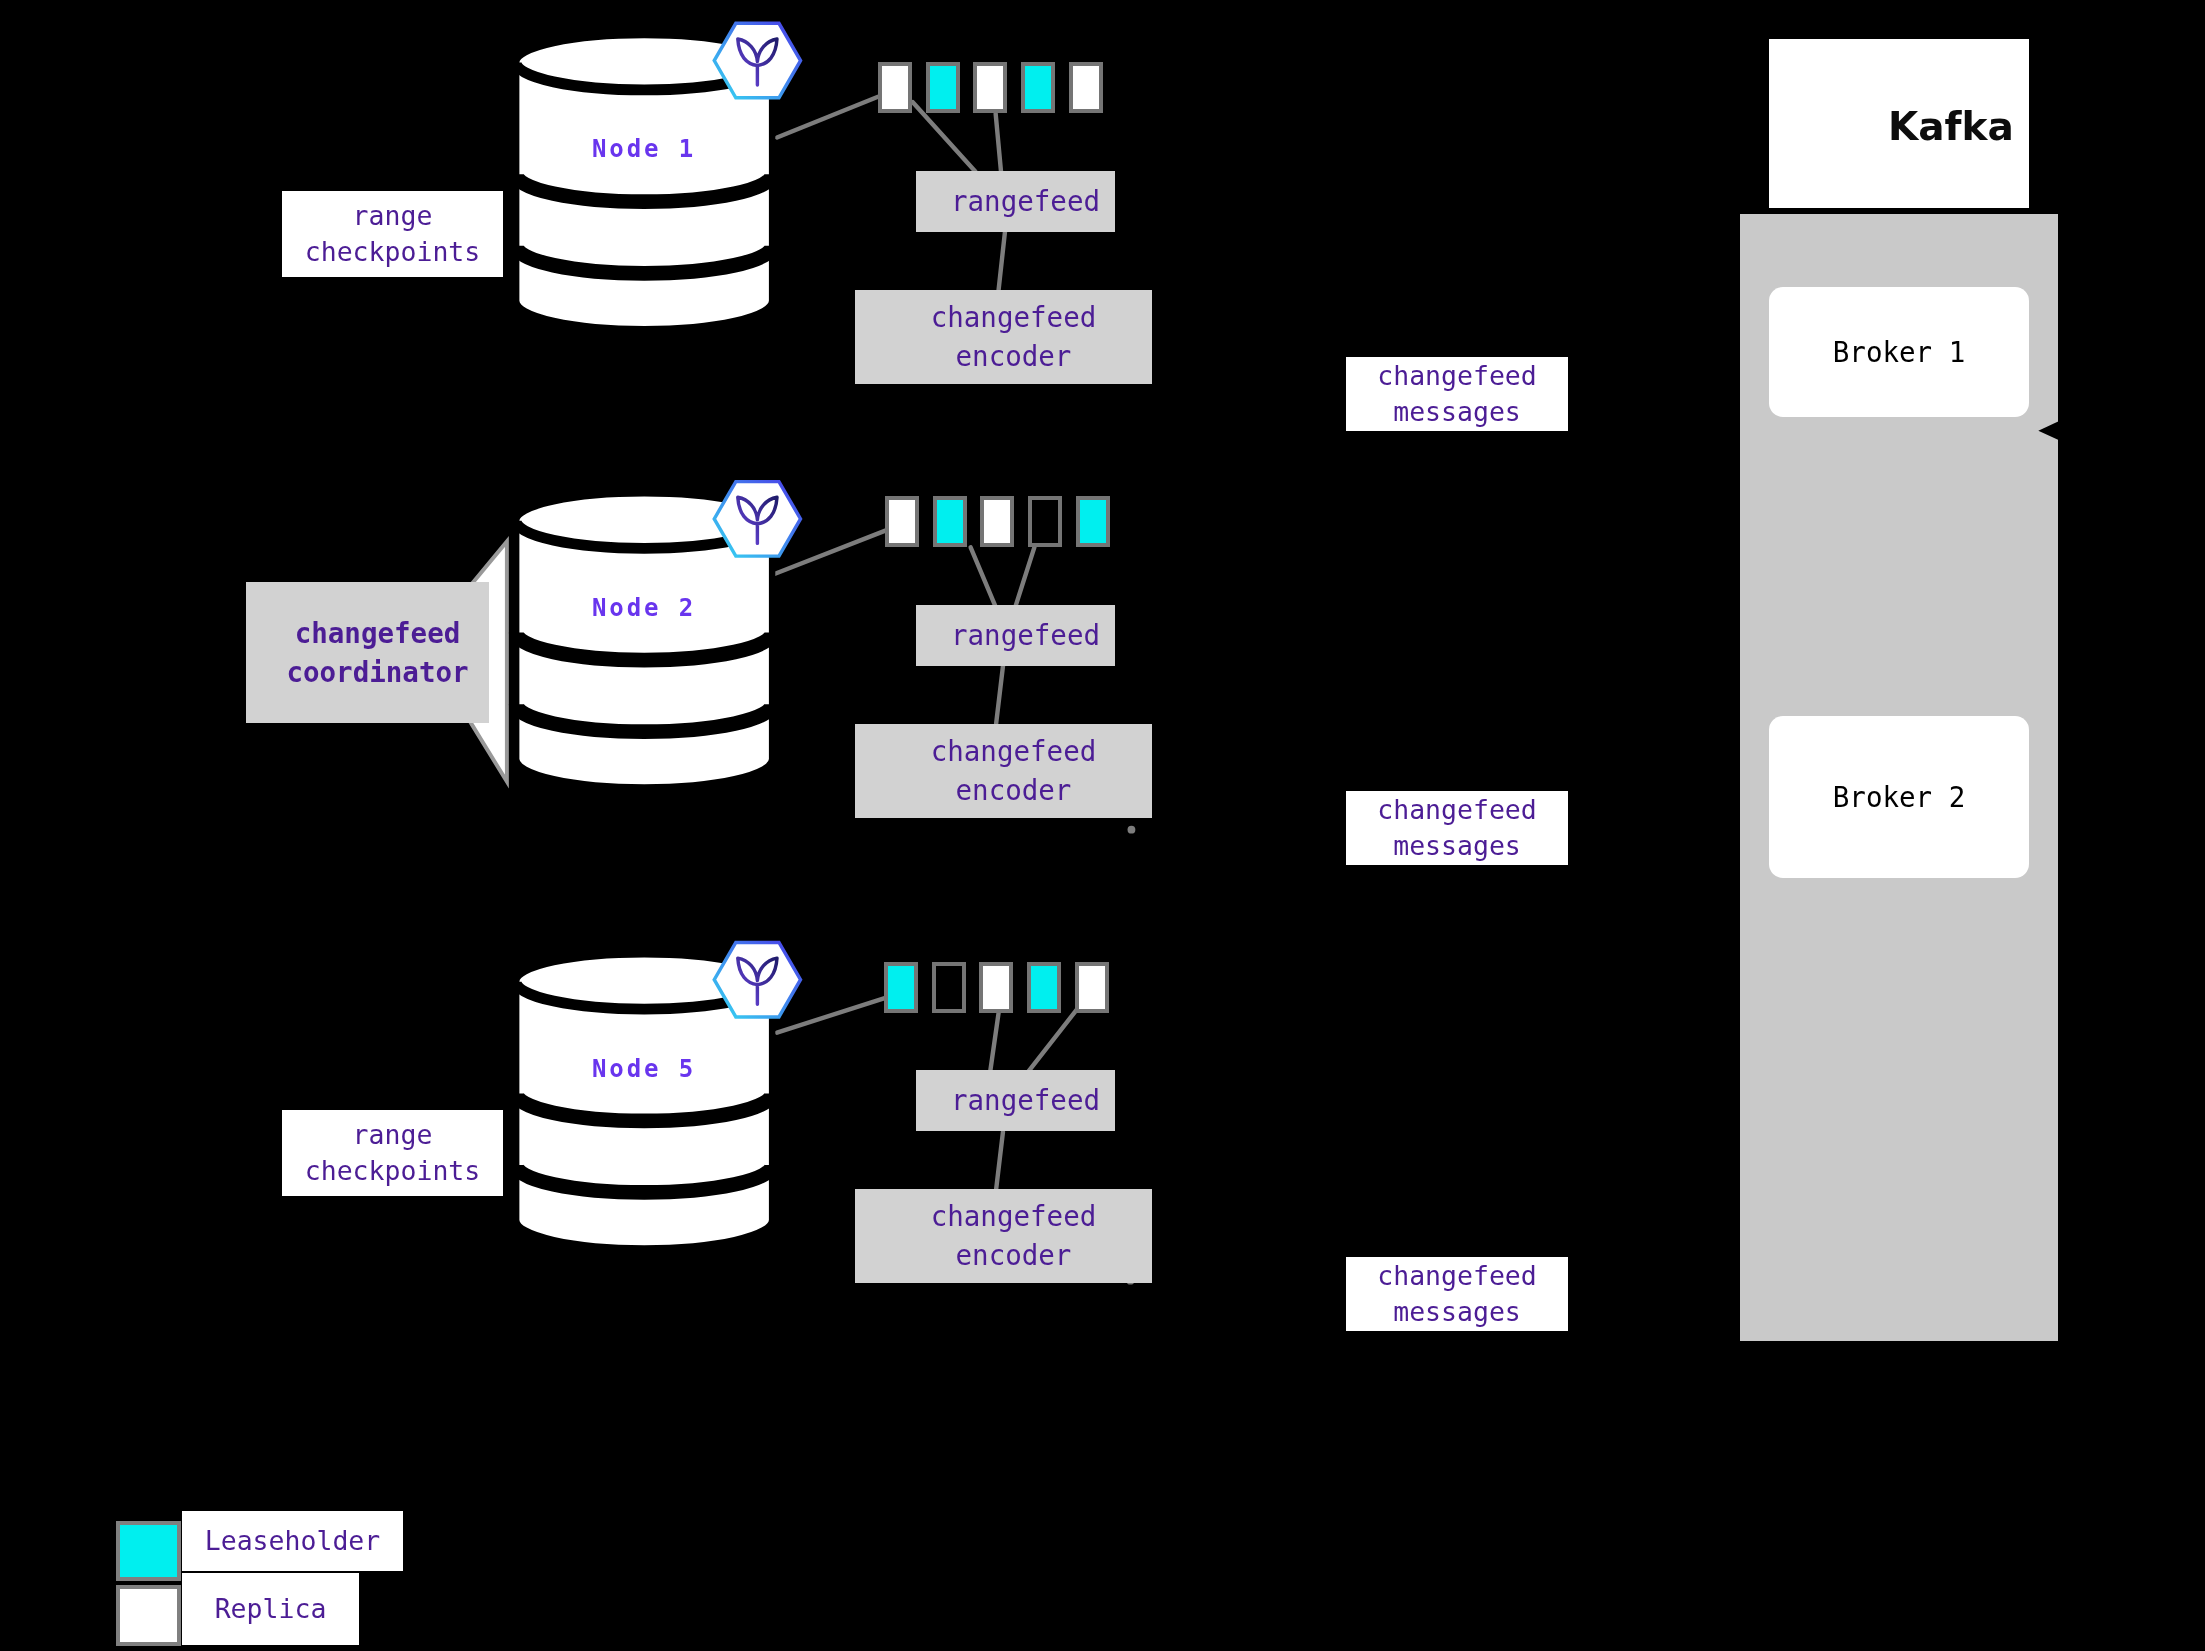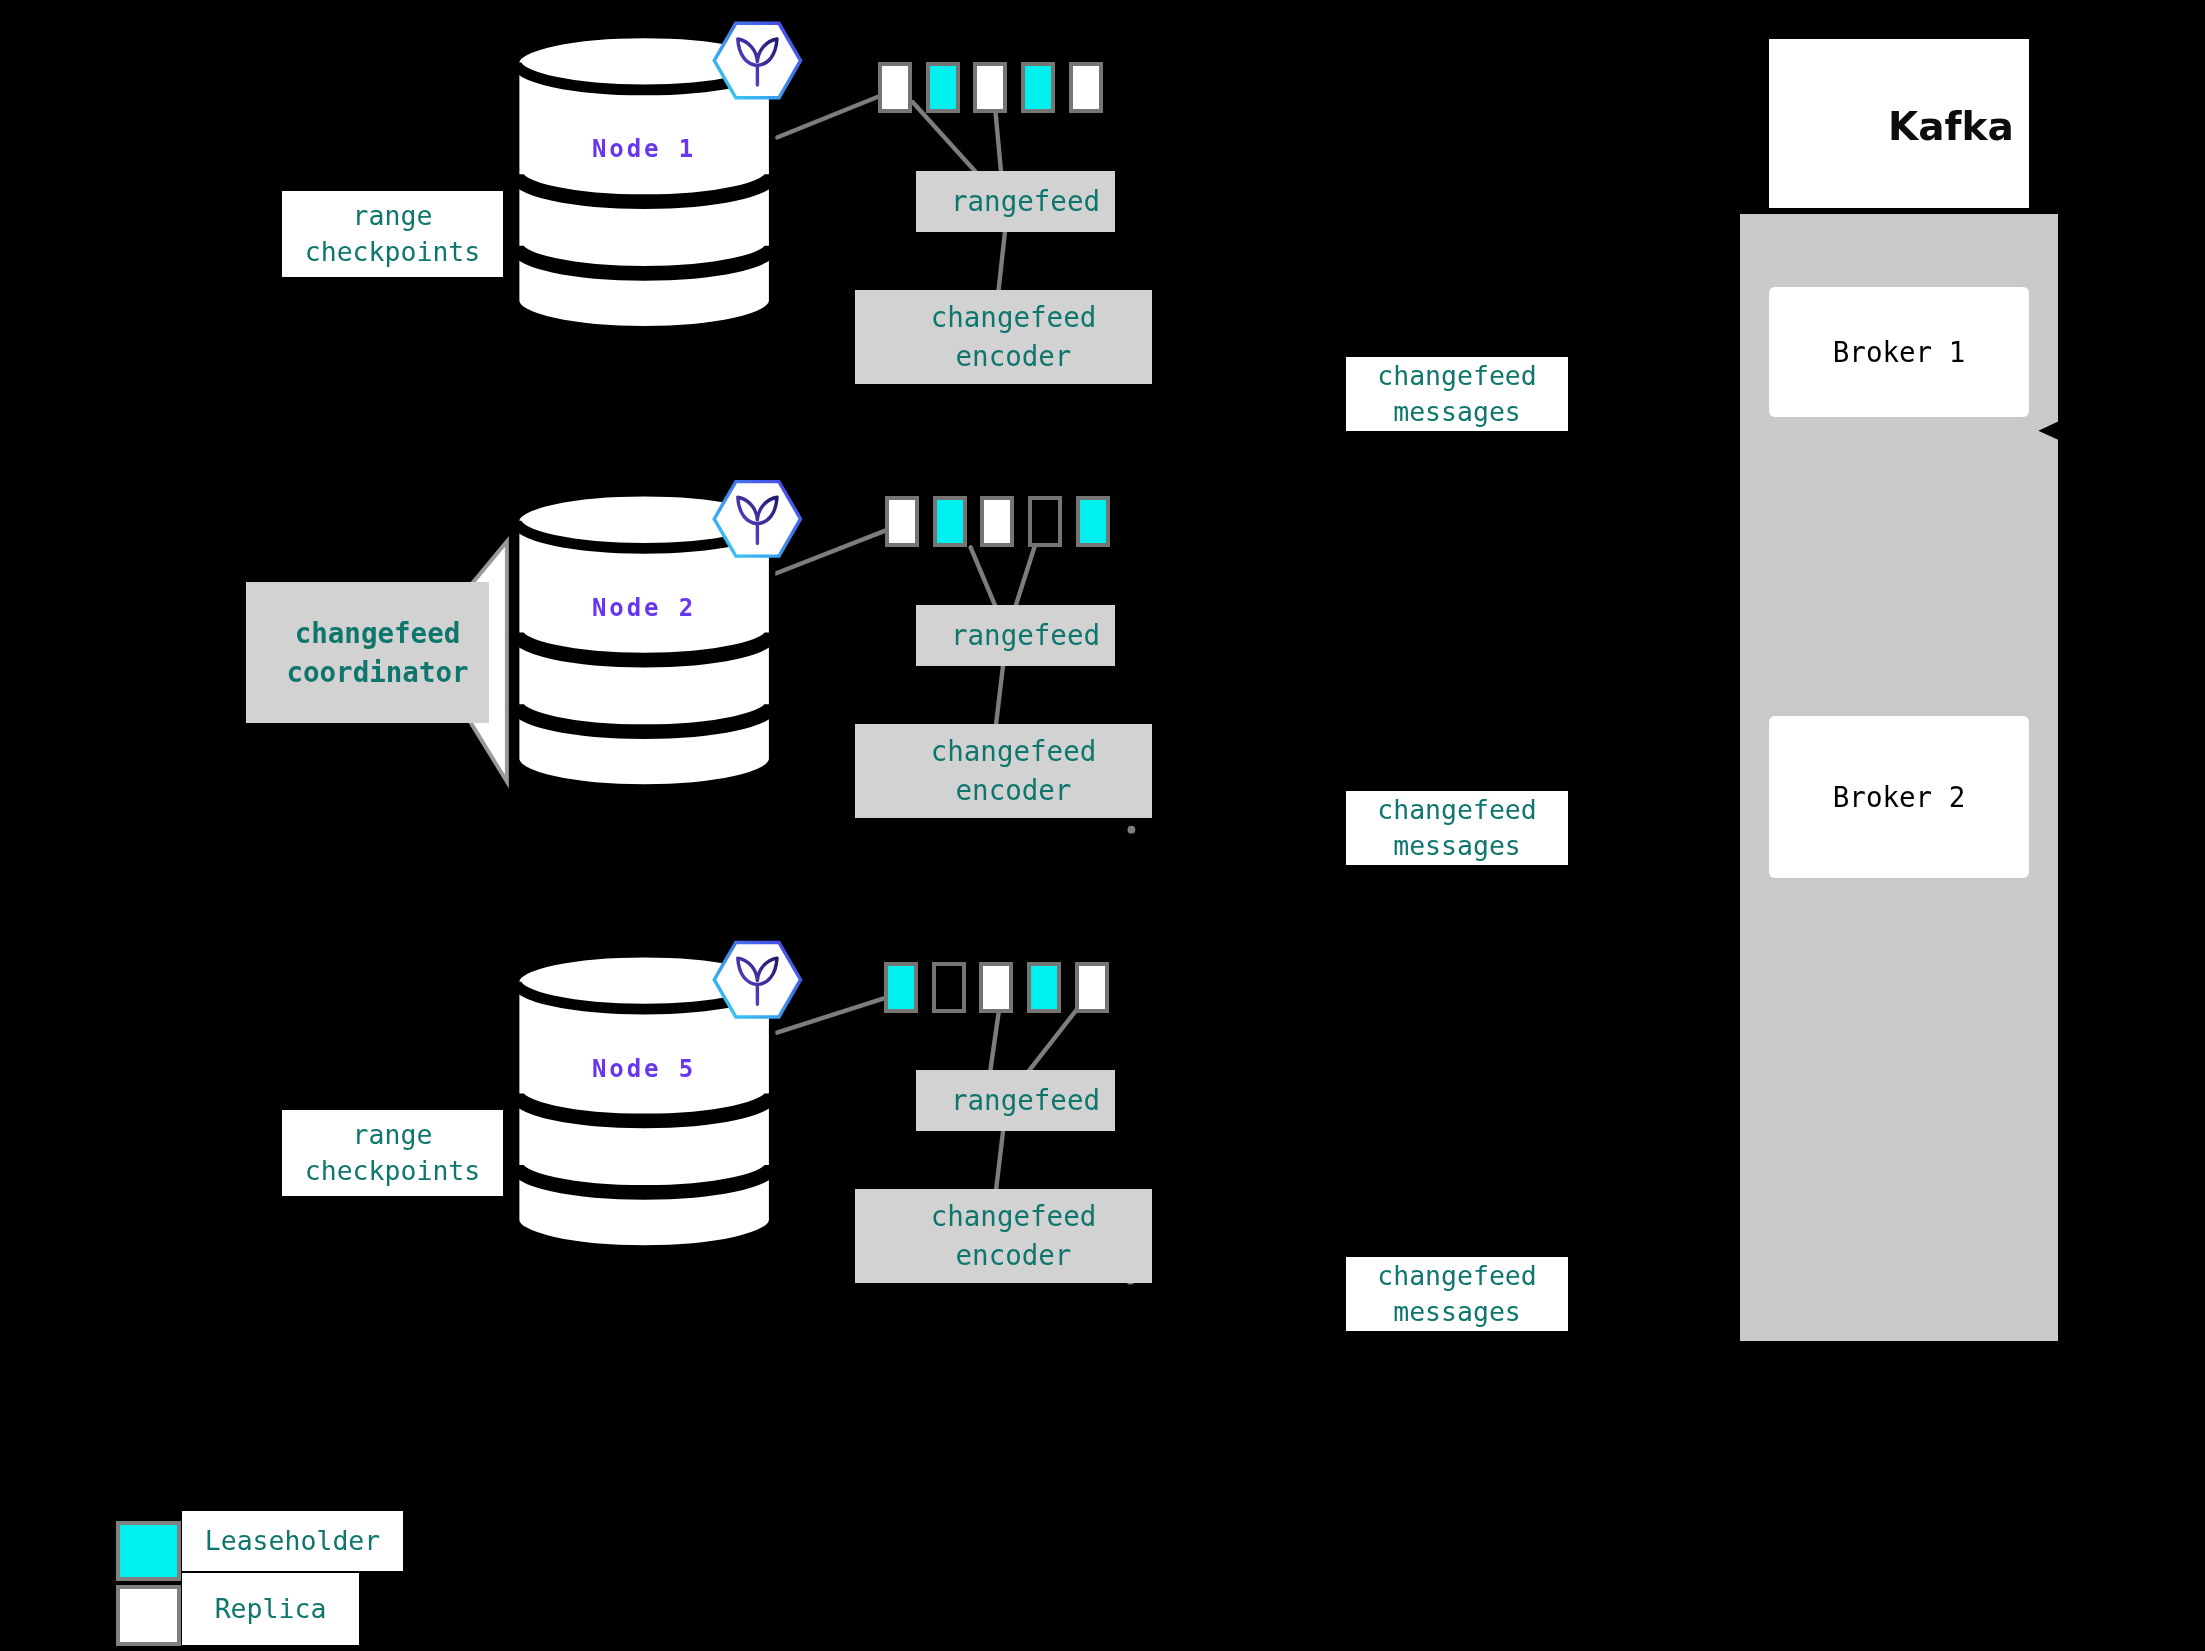--- a/index.html
+++ b/index.html
@@ -1,30 +1,30 @@
 <!DOCTYPE html>
 <html style="font-size:7.8px"><head>
 <meta charset="utf-8">
 <style>
   html,body{margin:0;padding:0;background:#000;}
   #canvas{position:relative;width:2205px;height:1652px;background:#000;overflow:hidden;
           font-family:"DejaVu Sans Mono", monospace;}
   #shapes{position:absolute;left:0;top:0;z-index:1;}
   .lbl{position:absolute;z-index:2;display:flex;flex-direction:column;align-items:center;
-       justify-content:center;text-align:center;white-space:pre-line;color:#0f766e;}
+       justify-content:center;text-align:center;white-space:pre-line;color:#4c1d95;}
   .whitebox{background:#fff;}
   .graybox{background:#d2d2d2;padding-left:20px;}
   .mono54{font-size:26.5px;line-height:36px;}
   .mono56{font-size:27.5px;line-height:39px;}
   .boldtxt{font-weight:bold;}
   .nodelbl{position:absolute;z-index:3;display:flex;align-items:center;justify-content:center;
            font-weight:bold;font-size:24px;letter-spacing:0.12em;}
   .sqrow{position:absolute;z-index:2;display:flex;gap:13.7px;}
   .sq{width:34px;height:51px;border:4.4px solid #757575;box-sizing:border-box;}
-  .broker{position:absolute;z-index:2;background:#fff;border-radius:6px;display:flex;
+  .broker{position:absolute;z-index:2;background:#fff;border-radius:14px;display:flex;
           align-items:center;justify-content:center;font-size:27.5px;}
   .pill{position:absolute;z-index:2;background:#fff;border-radius:59px;display:flex;
         align-items:center;justify-content:center;font-size:27.5px;}
   .legend-sq{position:absolute;z-index:2;border:4.4px solid #808080;box-sizing:border-box;}
   .kafkabox{position:absolute;z-index:2;background:#fff;}
   .kafkaword{position:absolute;z-index:3;font-family:"DejaVu Sans",sans-serif;
              font-weight:bold;font-size:39px;color:#0d0d0d;}
   .graycol{position:absolute;z-index:1;background:#c9c9c9;}
 </style>
 </head>

